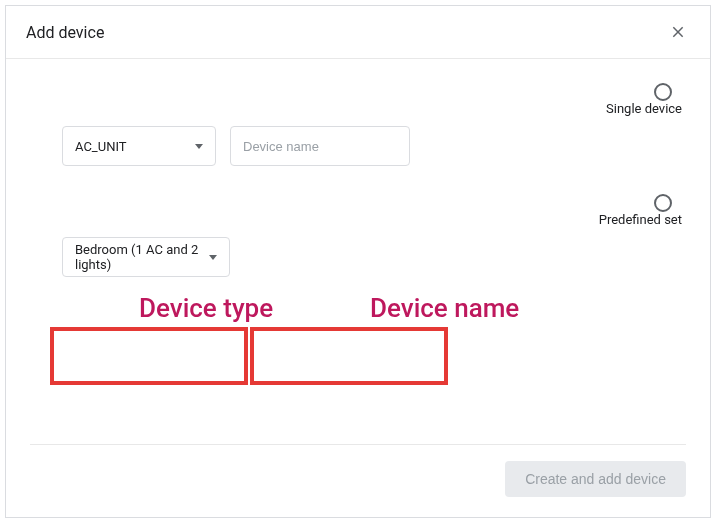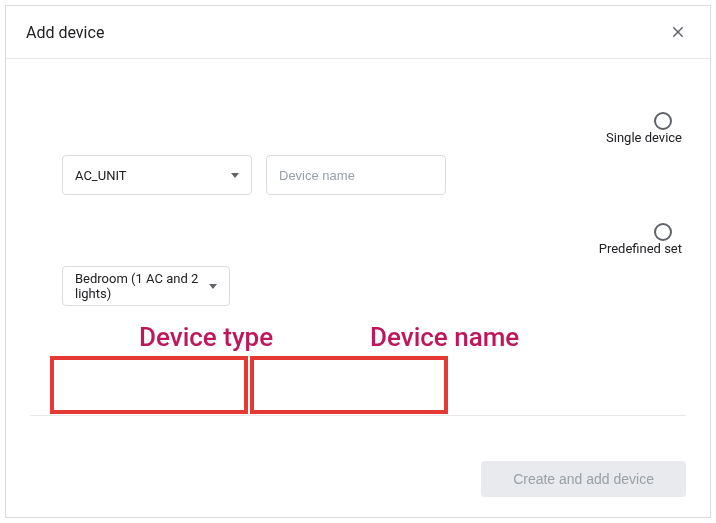--- a/index.html
+++ b/index.html
@@ -16,21 +16,20 @@
     }
     .dialog {
       width: 706px;
       height: 513px;
       margin: 5px;
       border: 1px solid #dadce0;
       background: #fff;
       position: relative;
       display: flex;
       flex-direction: column;
-      gap: 29px;
     }
     .dialog-header {
       display: flex;
       align-items: center;
       justify-content: space-between;
       padding: 14px 20px;
       border-bottom: 1px solid #e8e8e8;
     }
     .dialog-title {
       font-size: 16px;
@@ -82,21 +81,21 @@
       font-size: 13px;
       color: #202124;
     }
     .fields-row {
       display: flex;
       gap: 14px;
       margin-left: 28px;
       margin-bottom: 28px;
     }
     .select-field {
-      width: 190px;
+      width: 154px;
       height: 40px;
       border: 1px solid #dadce0;
       border-radius: 4px;
       display: flex;
       align-items: center;
       justify-content: space-between;
       padding: 0 12px;
       cursor: pointer;
       background: #fff;
     }
@@ -147,21 +146,21 @@
     .footer-divider {
       height: 1px;
       background: #e8e8e8;
       margin: 0 24px;
     }
     .primary-btn {
       background: #e8eaed;
       color: #9aa0a6;
       border: none;
       border-radius: 4px;
-      padding: 10px 32px;
+      padding: 10px 20px;
       font-size: 14px;
       cursor: not-allowed;
     }
     
     .annotation {
       position: absolute;
       pointer-events: none;
     }
     .anno-label {
       position: absolute;

